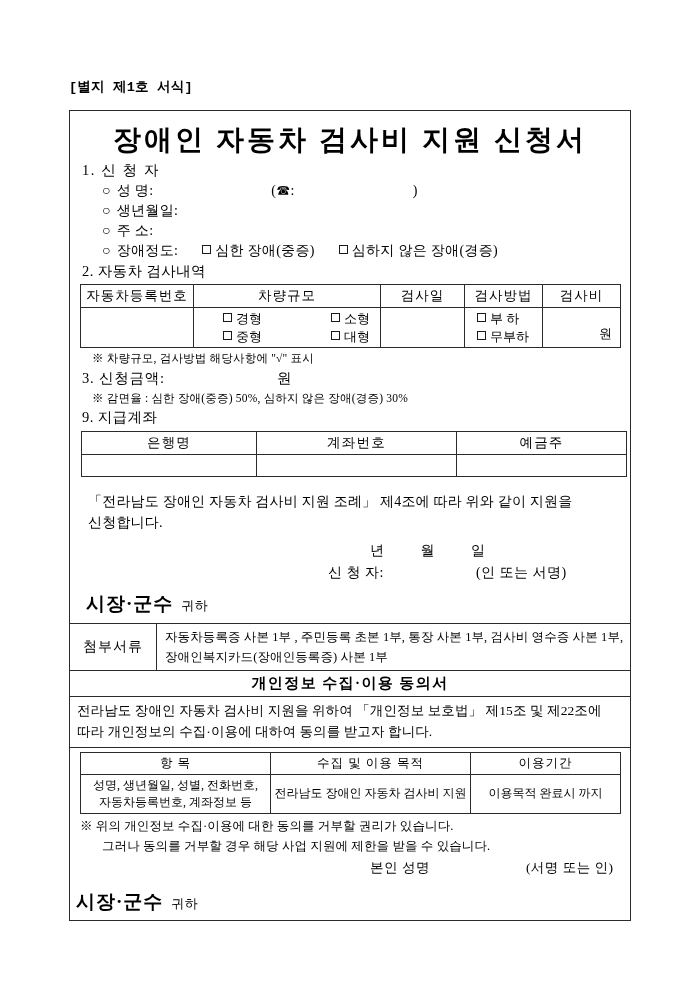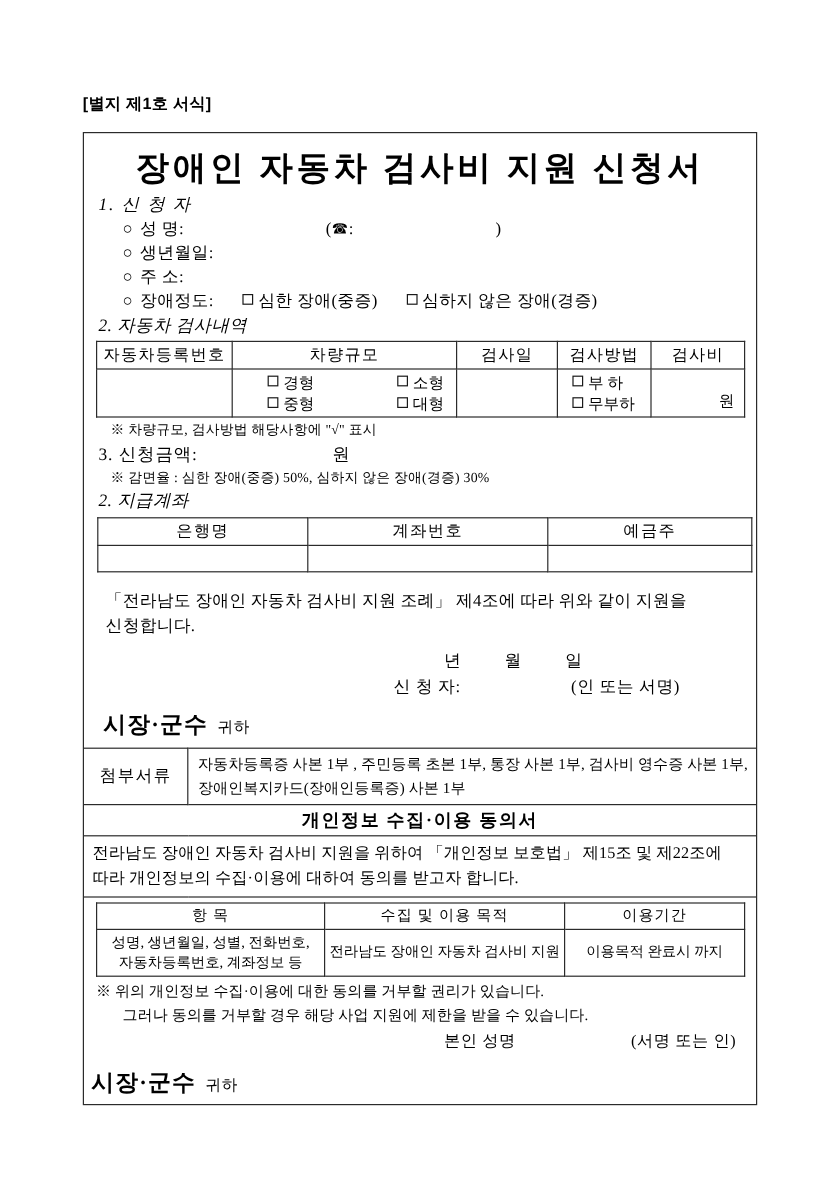--- a/index.html
+++ b/index.html
@@ -25,21 +25,21 @@
   }
 
   
   .form-label {
     position: absolute;
     left: 69px;
     top: 78px;
     font-size: 13.5px;
     font-weight: bold;
     letter-spacing: 0.2px;
-    font-family: Liberation Sans, sans-serif;
+    font-family: Liberation Mono, monospace;
   }
 
   
   .frame {
     position: absolute;
     left: 69px;
     top: 110px;
     width: 562px;
     height: 811px;
     border: 1.4px solid #2b2b2b;
@@ -65,21 +65,20 @@
 
   .pad {
     padding: 0 10px;
   }
 
   .sec-head {
     font-size: 14.5px;
     letter-spacing: 1.6px;
     margin: 2px 0 1px 2px;
     white-space: nowrap;
-    font-style: italic;
   }
   .sec-head.tight { letter-spacing: 0.4px; }
 
   .bullet-row {
     font-size: 14px;
     margin: 2px 0 2px 22px;
     white-space: nowrap;
     letter-spacing: 0.3px;
   }
   .bullet-row .circ { margin-right: 6px; }
@@ -342,21 +341,21 @@
         </table>
 
       <div class="pad">
         <div class="note">※ 차량규모, 검사방법 해당사항에 "√" 표시</div>
 
         <div class="amount-row">
           <span>3. 신청금액:</span><span class="won">원</span>
         </div>
         <div class="note">※ 감면율 : 심한 장애(중증) 50%, 심하지 않은 장애(경증) 30%</div>
 
-        <div class="sec-head tight">2. 지급계좌</div>
+        <div class="sec-head tight">9. 지급계좌</div>
       </div>
 
       <table class="grid tbl-account">
         <colgroup>
             <col style="width:175px">
             <col style="width:200px">
             <col style="width:170px">
           </colgroup>
         <tbody>
             <tr class="hd">

